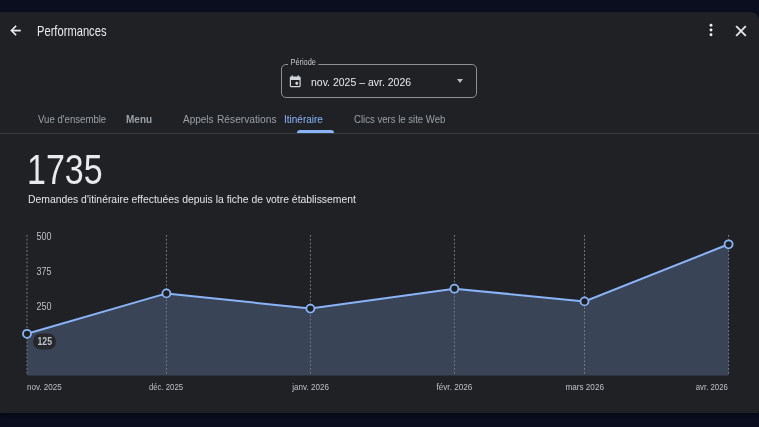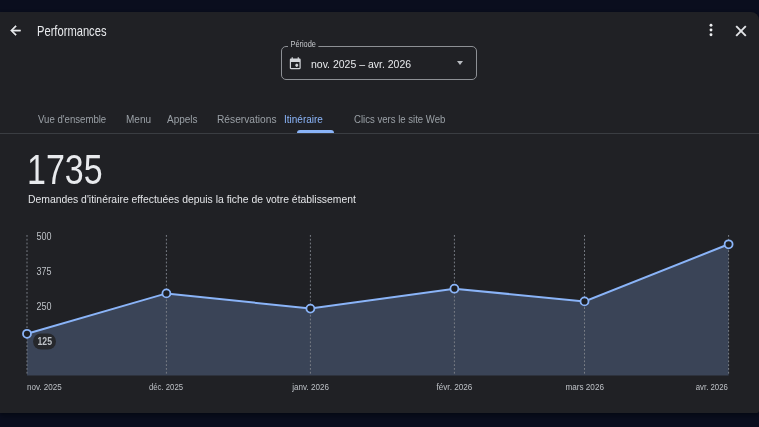--- a/index.html
+++ b/index.html
@@ -16,21 +16,21 @@
   }
   
   .backarrow{position:absolute;left:7.5px;top:22.7px;width:15px;height:15px;}
   .title{position:absolute;left:37px;top:23.2px;font-size:14.5px;color:#e8eaed;
     transform:scaleX(0.77);transform-origin:left top;white-space:nowrap;}
   .dots{position:absolute;left:707.4px;top:23px;width:8px;height:14px;}
   .close{position:absolute;left:734.4px;top:23.5px;width:14px;height:14px;}
 
   
   .select{
-    position:absolute;left:281px;top:46px;width:194px;height:32px;
+    position:absolute;left:281px;top:64px;width:194px;height:32px;
     border:1px solid #8d9095;border-radius:5px;
   }
   .select .label{
     position:absolute;left:6.3px;top:-7.2px;background:#202125;padding:0 3px;
     font-size:9px;line-height:9px;color:#c6c9cd;white-space:nowrap;
     transform:scaleX(0.82);transform-origin:left top;
   }
   .select .cal{position:absolute;left:6.3px;top:9.1px;}
   .select .value{position:absolute;left:28.5px;top:11px;font-size:11px;color:#e8eaed;
     white-space:nowrap;transform:scaleX(0.953);transform-origin:left top;line-height:12px;}
@@ -82,22 +82,22 @@
   <div class="select">
     <div class="label">Période</div>
     <svg class="cal" viewBox="0 0 24 24" width="14.5" height="14.5">
       <path fill="#d2d5d9" d="M19 4h-1V2h-2v2H8V2H6v2H5c-1.11 0-1.99.9-1.99 2L3 20c0 1.1.89 2 2 2h14c1.1 0 2-.9 2-2V6c0-1.1-.9-2-2-2zm0 16H5V10h14v10zm-4.5-7c-1.38 0-2.5 1.12-2.5 2.5s1.12 2.5 2.5 2.5 2.5-1.12 2.5-2.5-1.12-2.5-2.5-2.5z"></path>
     </svg>
     <div class="value">nov. 2025 – avr. 2026</div>
     <div class="arrow"></div>
   </div>
 
   <div class="tab" style="left:38px;transform:scaleX(0.96);">Vue d'ensemble</div>
-  <div class="tab" style="left:126px;">Menu</div>
-  <div class="tab" style="left:167px;">Appels</div>
+  <div class="tab" style="left:126px;font-weight:bold;">Menu</div>
+  <div class="tab" style="left:183px;">Appels</div>
   <div class="tab" style="left:216.7px;transform:scaleX(1.02);">Réservations</div>
   <div class="tab sel" style="left:284px;">Itinéraire</div>
   <div class="tab" style="left:354px;transform:scaleX(0.958);">Clics vers le site Web</div>
   <div class="tabline"></div>
   <div class="underline"></div>
 
   <div class="big">1735</div>
   <div class="sub">Demandes d'itinéraire effectuées depuis la fiche de votre établissement</div>
 
   <svg class="chart" width="759" height="427" viewBox="0 0 759 427">

